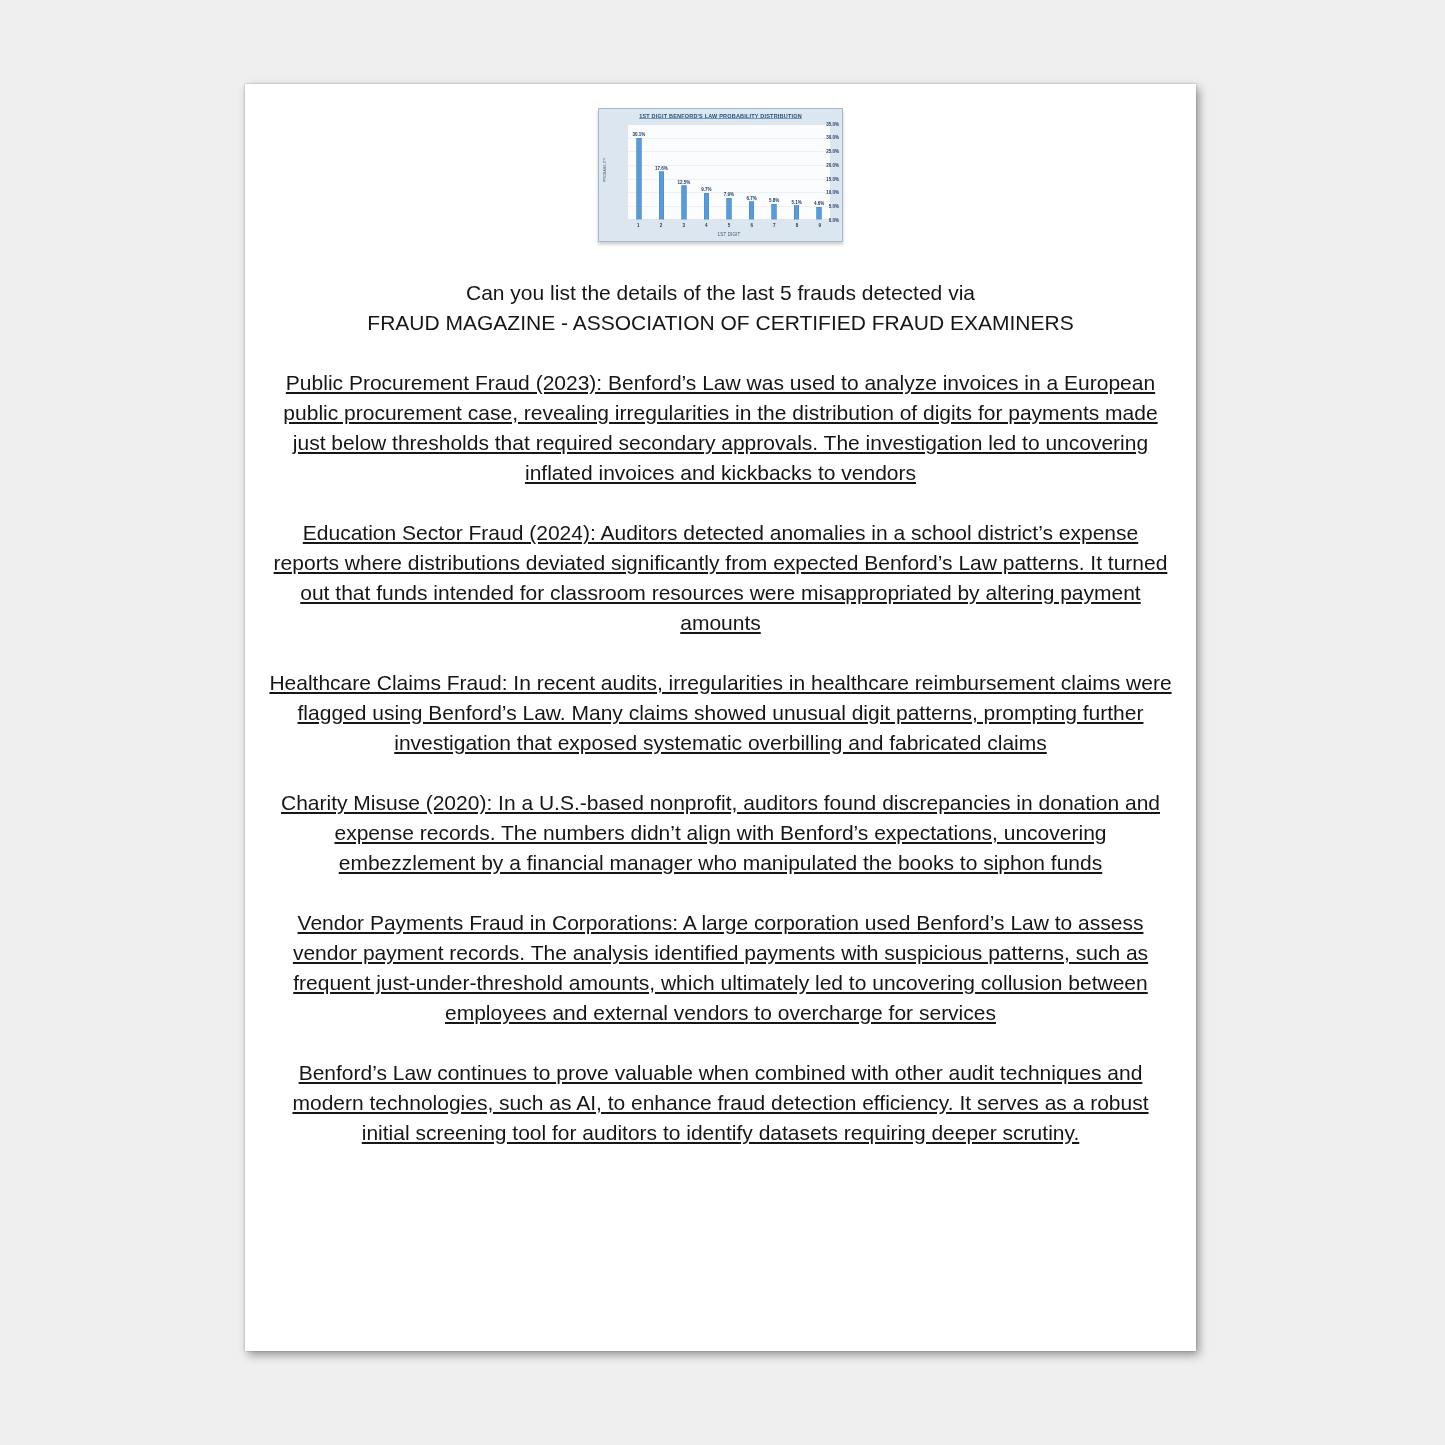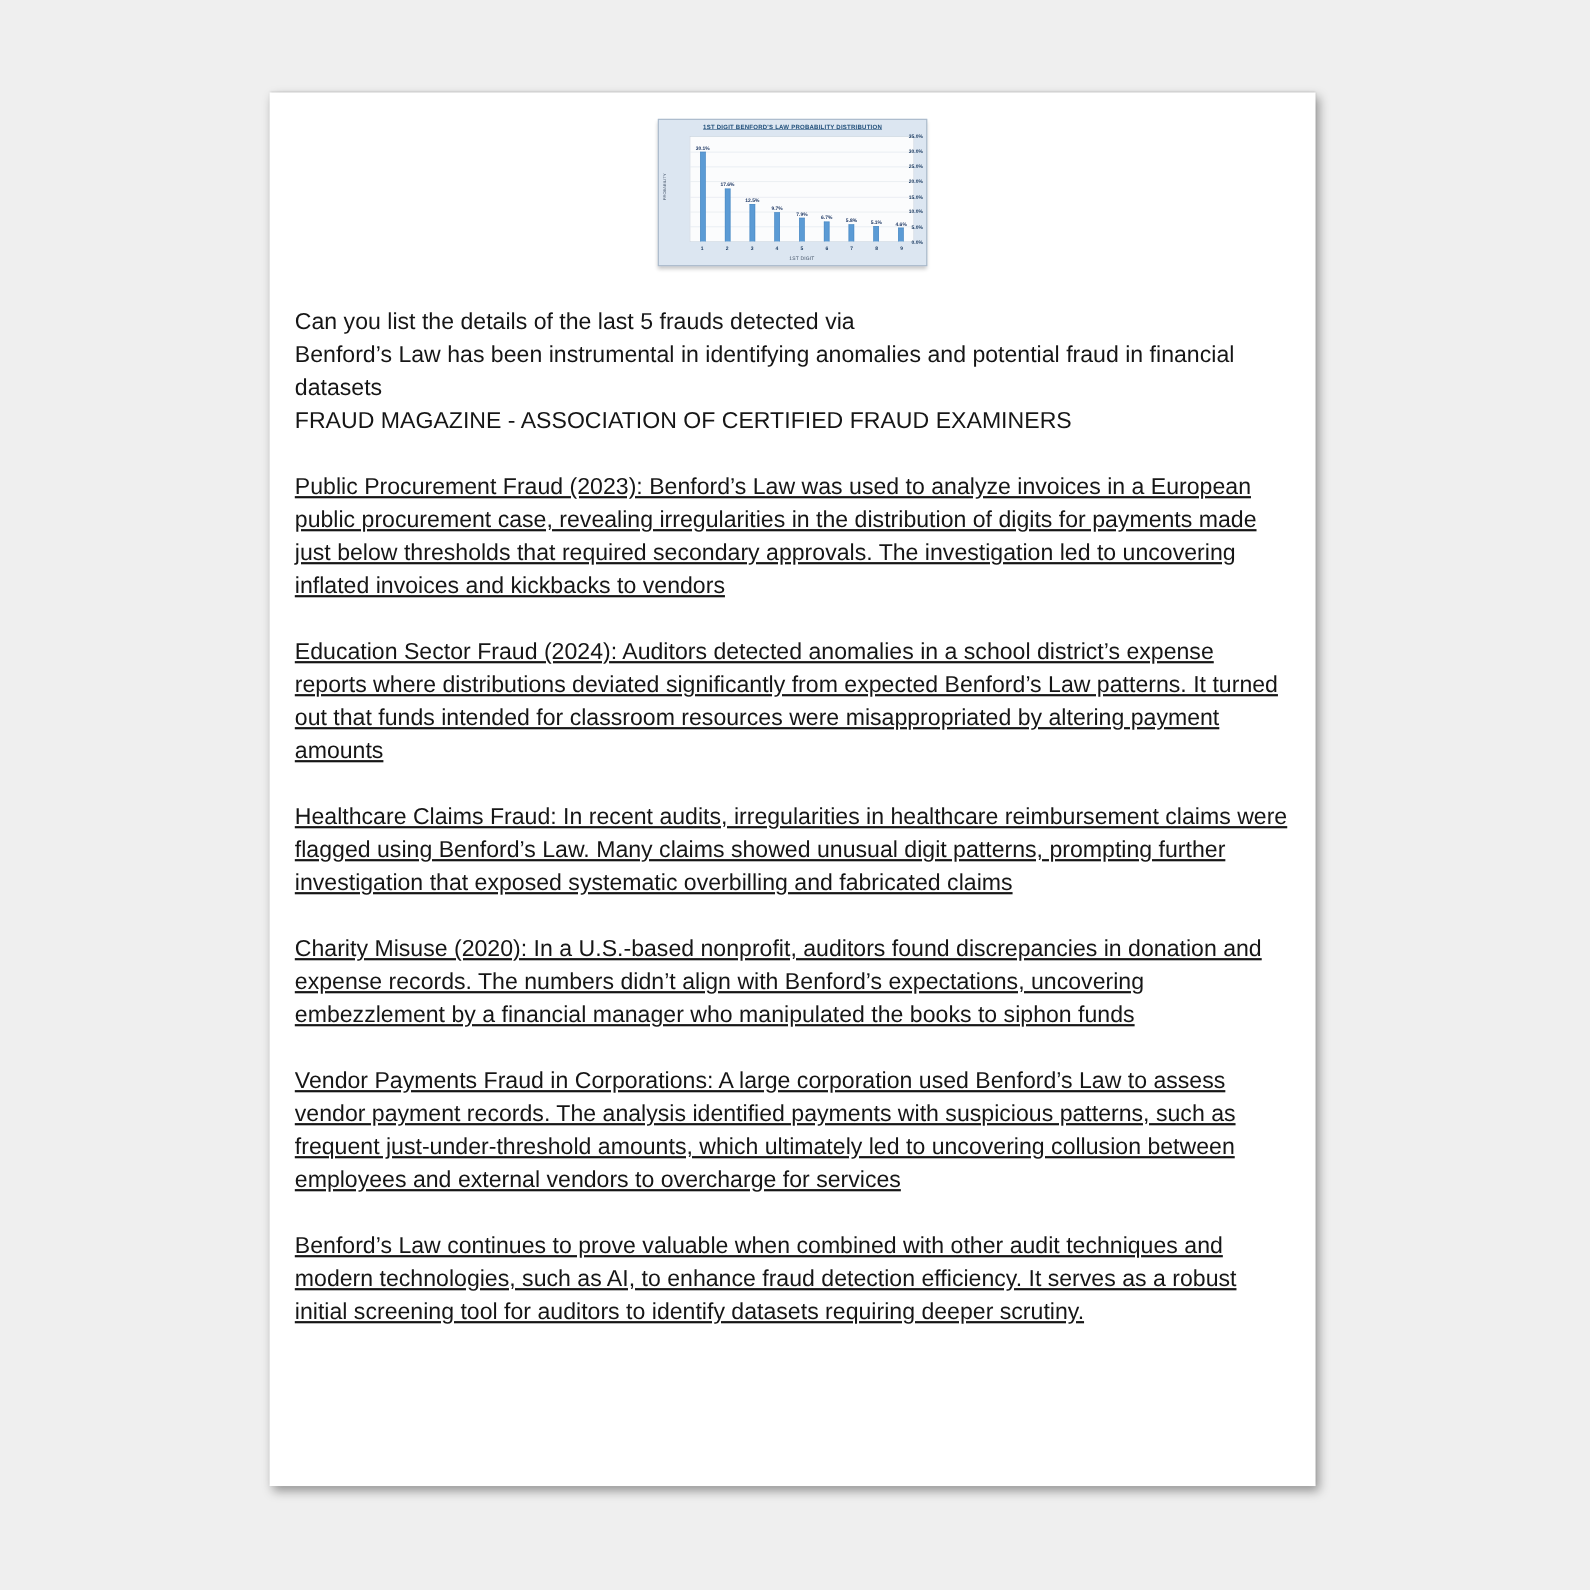--- a/index.html
+++ b/index.html
@@ -145,20 +145,21 @@
     width: 408px;
     text-align: center;
     font-size: 9px;
     color: #44546a;
     letter-spacing: 0.3px;
   }
   
   .doc {
     width: 905px;
     margin: 36px auto 0 auto;
+    text-align: center;
     color: #161616;
     font-size: 21px;
     line-height: 30px;
   }
   .doc .line {
     margin: 0;
   }
   .doc .para {
     margin: 30px 0 0 0;
     text-decoration: underline;
@@ -239,21 +240,20 @@
           <div class="ytick" style="top: 107.286px; position: absolute;">20.0%</div>
           <div class="ytick" style="top: 134.714px; position: absolute;">15.0%</div>
           <div class="ytick" style="top: 162.143px; position: absolute;">10.0%</div>
           <div class="ytick" style="top: 189.571px; position: absolute;">5.0%</div>
           <div class="ytick" style="top: 217px; position: absolute;">0.0%</div>
         </div>
     </div>
 
     <div class="doc">
       <div class="line">Can you list the details of the last 5 frauds detected via</div>
-      <div class="line">Benford’s Law has been instrumental in identifying anomalies and potential fraud in financial datasets</div>
       <div class="line">FRAUD MAGAZINE - ASSOCIATION OF CERTIFIED FRAUD EXAMINERS</div>
 
       <p class="para">Public Procurement Fraud (2023): Benford’s Law was used to analyze invoices in a European public procurement case, revealing irregularities in the distribution of digits for payments made just below thresholds that required secondary approvals. The investigation led to uncovering inflated invoices and kickbacks to vendors</p>
       <p class="para">Education Sector Fraud (2024): Auditors detected anomalies in a school district’s expense reports where distributions deviated significantly from expected Benford’s Law patterns. It turned out that funds intended for classroom resources were misappropriated by altering payment amounts</p>
       <p class="para">Healthcare Claims Fraud: In recent audits, irregularities in healthcare reimbursement claims were flagged using Benford’s Law. Many claims showed unusual digit patterns, prompting further investigation that exposed systematic overbilling and fabricated claims</p>
       <p class="para">Charity Misuse (2020): In a U.S.-based nonprofit, auditors found discrepancies in donation and expense records. The numbers didn’t align with Benford’s expectations, uncovering embezzlement by a financial manager who manipulated the books to siphon funds</p>
       <p class="para">Vendor Payments Fraud in Corporations: A large corporation used Benford’s Law to assess vendor payment records. The analysis identified payments with suspicious patterns, such as frequent just-under-threshold amounts, which ultimately led to uncovering collusion between employees and external vendors to overcharge for services</p>
       <p class="para">Benford’s Law continues to prove valuable when combined with other audit techniques and modern technologies, such as AI, to enhance fraud detection efficiency. It serves as a robust initial screening tool for auditors to identify datasets requiring deeper scrutiny.</p>
     </div>
 

